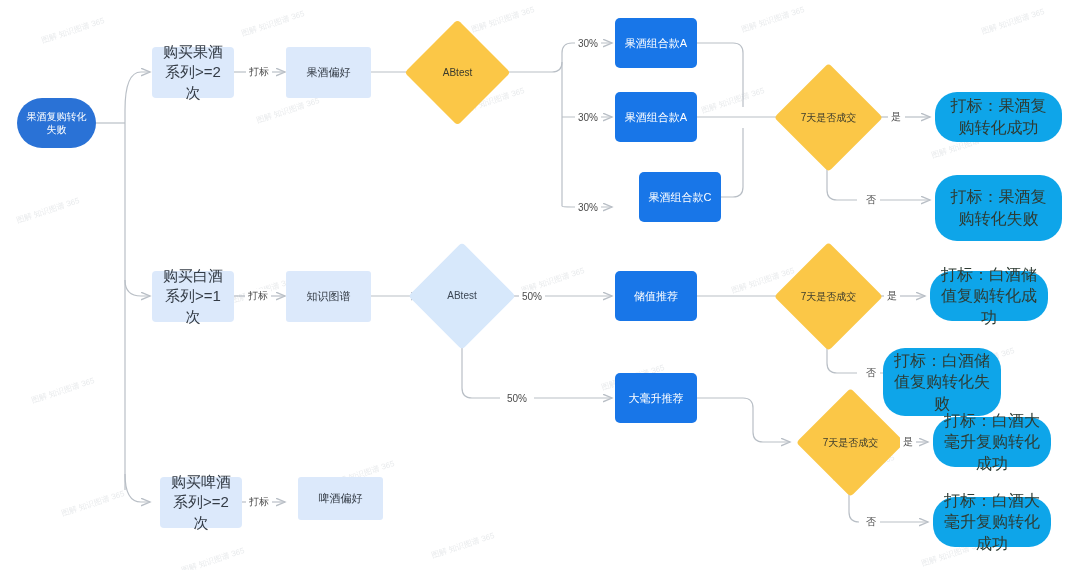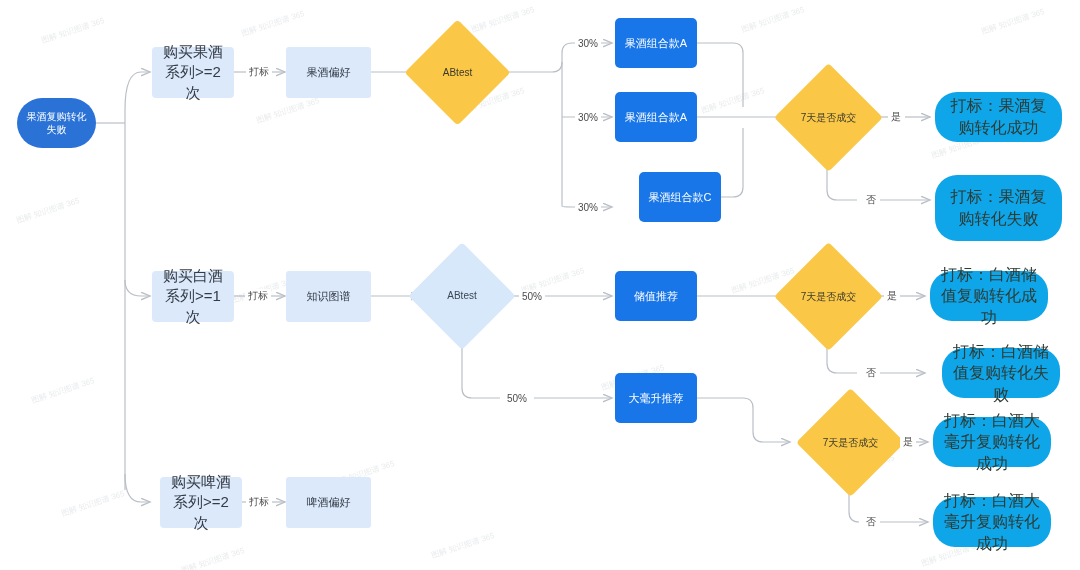--- a/index.html
+++ b/index.html
@@ -232,26 +232,26 @@
 <div class="node n-action" style="left:615px;top:271px;width:82px;height:50px;">储值推荐</div>
 <div class="node n-action" style="left:615px;top:373px;width:82px;height:50px;">大毫升推荐</div>
 
 <div class="diamond d-yellow" style="left:790px;top:258px;width:77px;height:77px;">
   <div class="dshape"></div>
   <div class="dlabel">7天是否成交</div>
 </div>
 <div class="edge-label" style="left:892px;top:296px;">是</div>
 <div class="edge-label" style="left:871px;top:373px;">否</div>
 <div class="node n-tag" style="left:930px;top:271px;width:118px;height:50px;">打标：白酒储值复购转化成功</div>
-<div class="node n-tag" style="left:942px;top:348px;width:118px;height:50px;">打标：白酒储值复购转化失败</div>
+<div class="node n-tag" style="left:883px;top:348px;width:118px;height:68px;">打标：白酒储值复购转化失败</div>
 
 <div class="diamond d-yellow" style="left:812px;top:404px;width:77px;height:77px;">
   <div class="dshape"></div>
   <div class="dlabel">7天是否成交</div>
 </div>
 <div class="edge-label" style="left:908px;top:442px;">是</div>
 <div class="edge-label" style="left:871px;top:522px;">否</div>
 <div class="node n-tag" style="left:933px;top:417px;width:118px;height:50px;">打标：白酒大毫升复购转化成功</div>
 <div class="node n-tag" style="left:933px;top:497px;width:118px;height:50px;">打标：白酒大毫升复购转化成功</div>
 
 <div class="node n-cond" style="left:152px;top:477px;width:82px;height:51px;margin-left:8px;">购买啤酒系列&gt;=2次</div>
 <div class="edge-label" style="left:259px;top:502px;">打标</div>
-<div class="node n-pref" style="left:286px;top:477px;width:85px;height:51px;text-align:right;">啤酒偏好</div>
+<div class="node n-pref" style="left:298px;top:477px;width:85px;height:43px;text-align:right;">啤酒偏好</div>
 
 </body></html>

